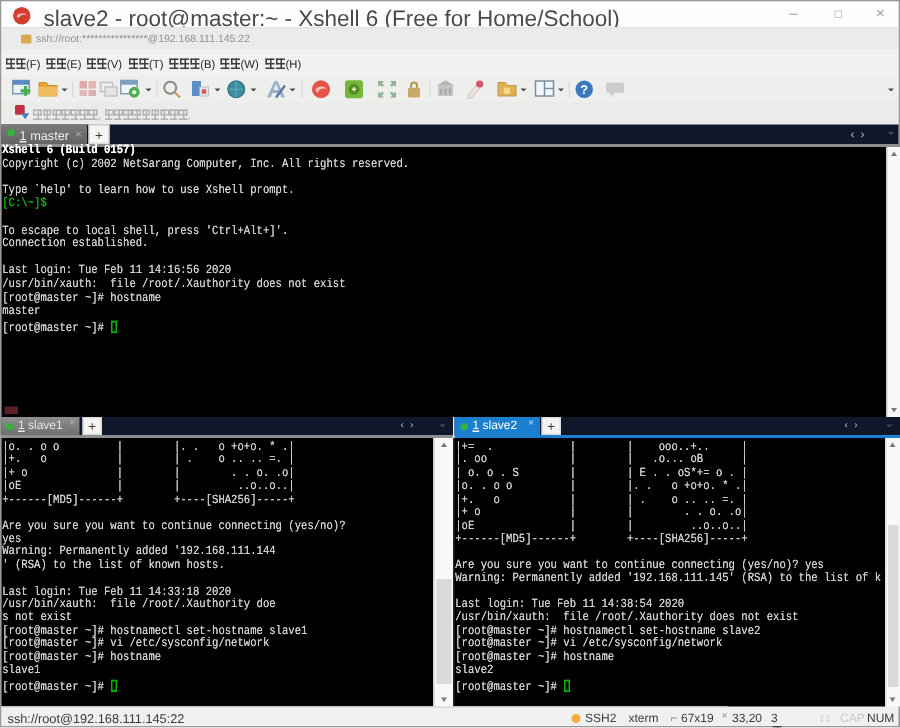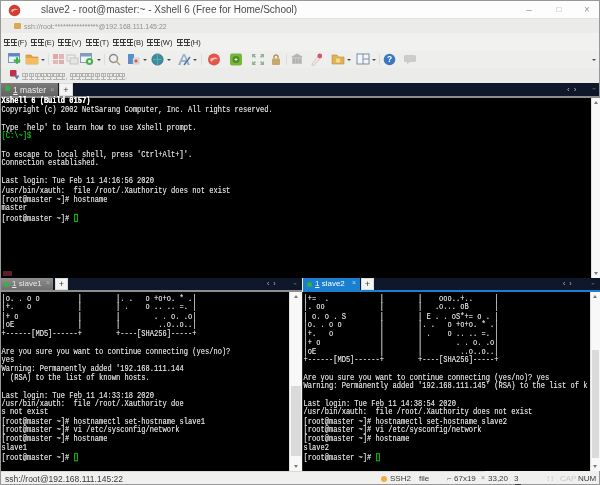--- a/index.html
+++ b/index.html
@@ -18,21 +18,21 @@
 linear-gradient(#b2b2b0,#b2b2b0) 2.5px 0/1px 100% no-repeat,
 linear-gradient(#b2b2b0,#b2b2b0) 0 0/1px 4px no-repeat,
 linear-gradient(#b2b2b0,#b2b2b0) 4.8px 0/1px 4px no-repeat}
 i.cjkS{display:inline-block;width:6.5px;height:7px;margin:0 0.6px;vertical-align:-0.5px;
 background:linear-gradient(#3c3c3c,#3c3c3c) 0 0/100% 1px no-repeat,
 linear-gradient(#3c3c3c,#3c3c3c) 0 3px/100% 1px no-repeat,
 linear-gradient(#3c3c3c,#3c3c3c) 0 6px/100% 1px no-repeat,
 linear-gradient(#3c3c3c,#3c3c3c) 3px 0/1px 100% no-repeat}
 
 #title{left:0;top:0;width:598px;height:17px;background:#fdfdfd}
-#title .t{position:absolute;left:40px;top:3px;font-size:10px;color:#4a4a4a}
+#title .t{position:absolute;left:28px;top:3px;font-size:15px;color:#4a4a4a}
 .cap{position:absolute;top:2px;width:14px;height:13px;color:#9b9b9b;font-size:10px;text-align:center;line-height:13px}
 
 #addr{left:0;top:17px;width:598px;height:15px;background:#ebebea;border-top:1px solid #e3e3e2}
 #addr .t{position:absolute;left:23px;top:3.5px;font-size:7px;color:#90908e}
 
 #menu{left:0;top:32px;width:598px;height:18px;background:#f1f1f0}
 #menu span{position:absolute;top:5px;font-size:7.5px;color:#262626}
 
 #tool{left:0;top:50px;width:598px;height:17px;background:#eeeeed}
 
@@ -320,21 +320,21 @@
 <div class="ln">[root@master ~]# vi /etc/sysconfig/network</div>
 <div class="ln">[root@master ~]# hostname</div>
 <div class="ln">slave2</div>
 <div class="ln">[root@master ~]# <span class="cur"></span></div>
 </div>
 
 <div id="status" class="abs">
   <span style="left:4px;font-size:8.5px">ssh://root@192.168.111.145:22</span>
   <div class="abs" style="left:380px;top:4px;width:6px;height:6px;border-radius:50%;background:#efae3f"></div>
   <span style="left:389px">SSH2</span>
-  <span style="left:418px">file</span>
+  <span style="left:418px">xterm</span>
   <span style="left:446px;color:#8a8a8a">⌐</span>
       <span style="left:453px">67x19</span>
   <span style="left:480px;color:#8a8a8a;font-size:7px">×</span>
       <span style="left:487px">33,20</span>
   <span style="left:513px">3 <i class="cjkS"></i><i class="cjkS"></i></span>
   <span style="left:545px;color:#c6c6c6">↕↕</span>
   <span style="left:559px;color:#c6c6c6">CAP</span>
   <span style="left:577px">NUM</span>
 </div>
 

